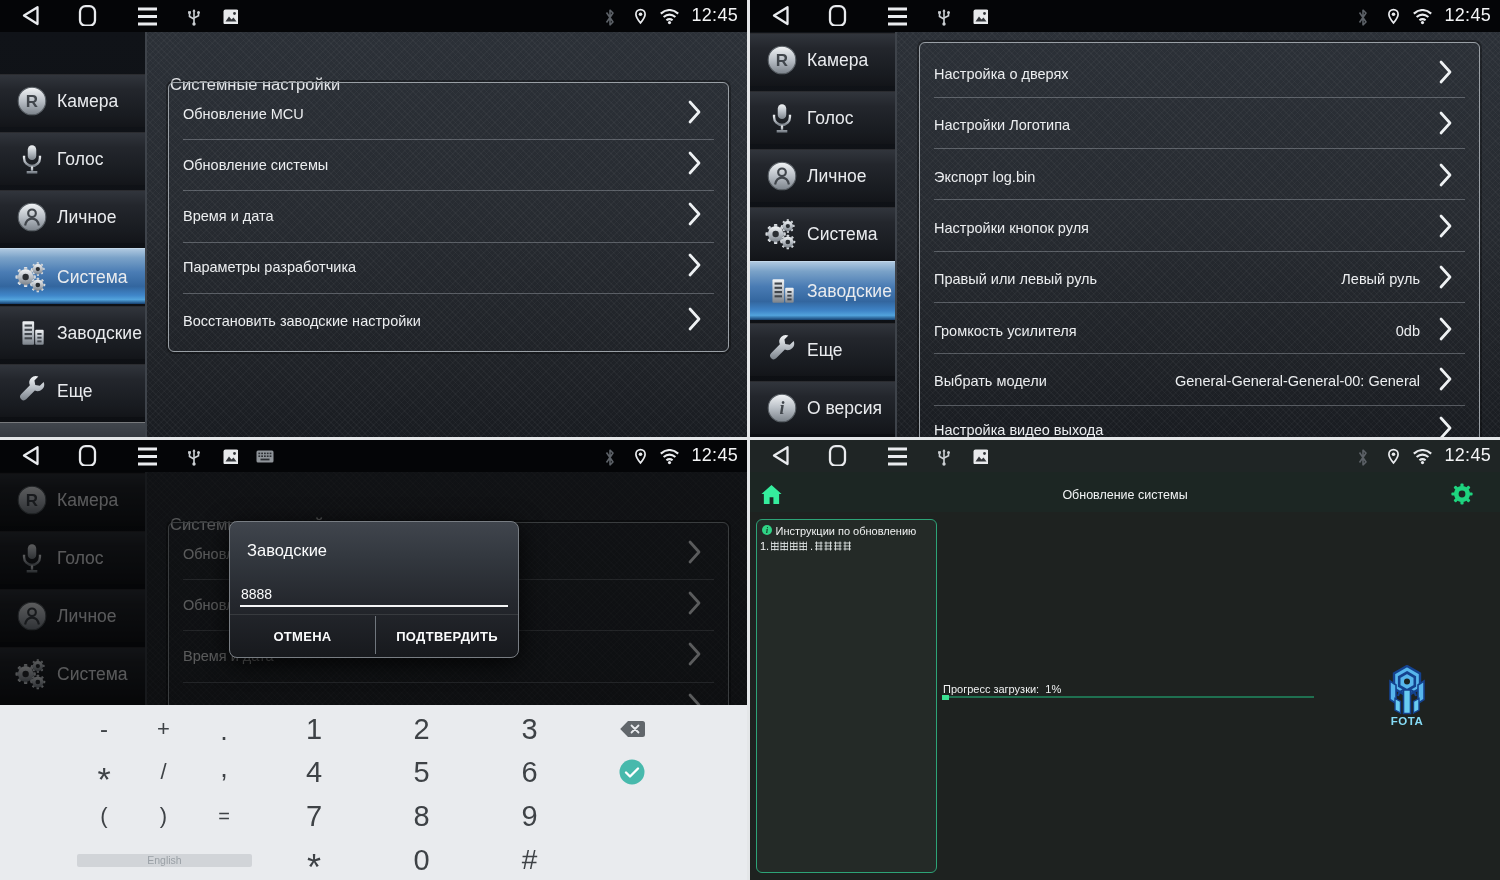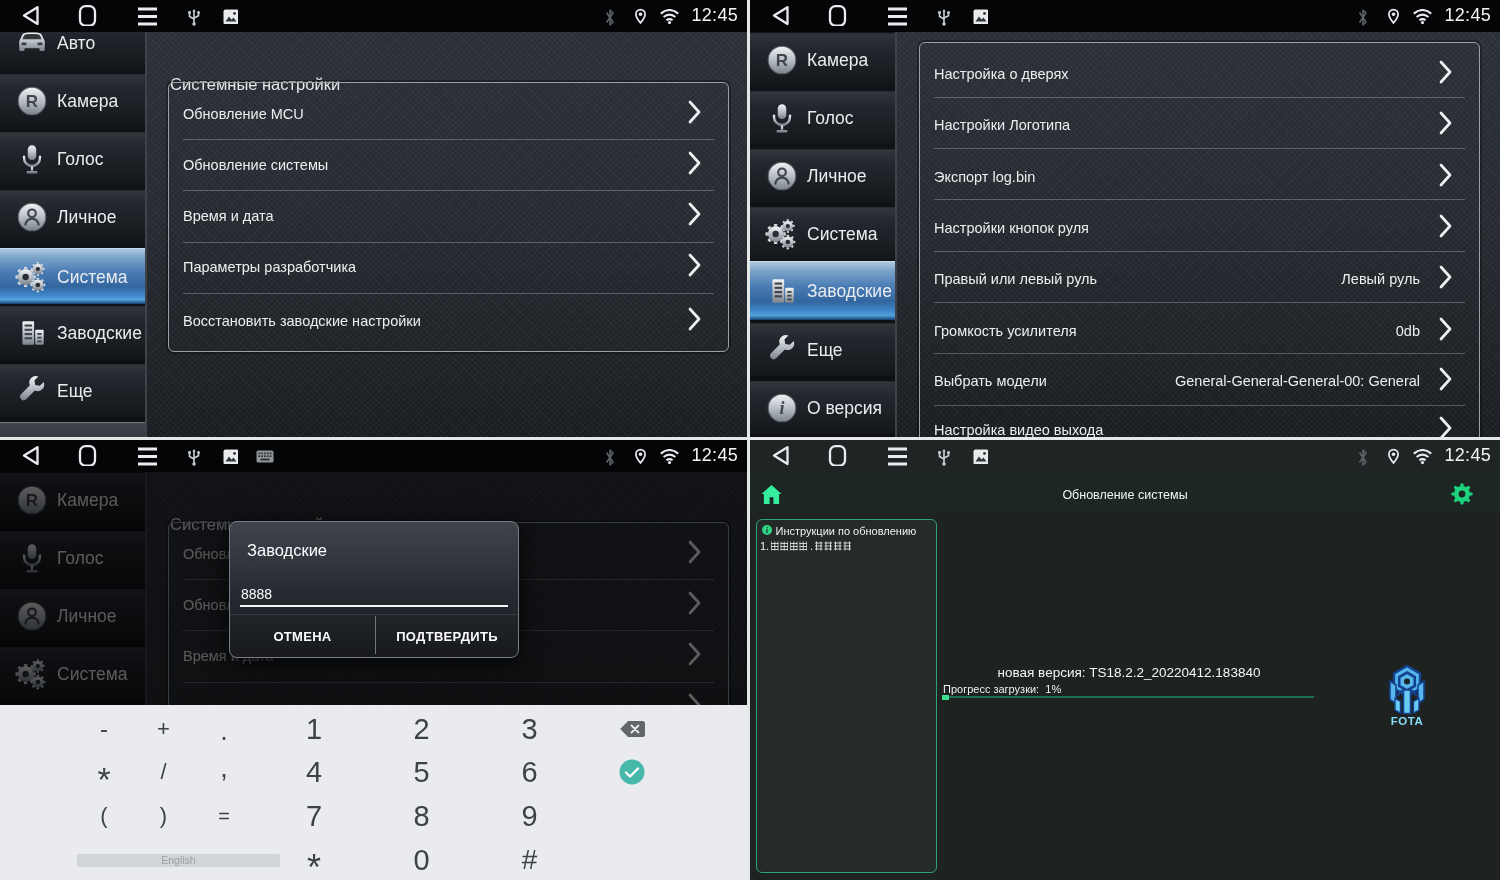--- a/index.html
+++ b/index.html
@@ -71,36 +71,20 @@
         </svg>
         <svg style="left:660px;top:9px" width="19" height="16" viewBox="0 0 19 16">
           <path d="M0.8 4.6 C3.5 2.2 6.6 1 9.5 1 C12.4 1 15.5 2.2 18.2 4.6" fill="none" stroke="#e9ebee" stroke-width="2.1"></path>
           <path d="M3.6 8.0 C5.5 6.4 7.5 5.6 9.5 5.6 C11.5 5.6 13.5 6.4 15.4 8.0" fill="none" stroke="#e9ebee" stroke-width="2.1"></path>
           <path d="M6.4 11.3 C7.4 10.5 8.4 10.1 9.5 10.1 C10.6 10.1 11.6 10.5 12.6 11.3" fill="none" stroke="#e9ebee" stroke-width="2.1"></path>
           <circle cx="9.5" cy="13.6" r="1.6" fill="#e9ebee"></circle>
         </svg>
         <div class="time" style="left:684px;width:54px;text-align:right;">12:45</div>
       </div>
       <div class="side">
-        <div class="sitem" style="top:-16px;">
-          <svg class="sic" width="34" height="34" viewBox="0 0 32 32">
-            <defs>
-              <linearGradient id="ga1" x1="0" y1="0" x2="0" y2="1">
-                <stop offset="0" stop-color="#f2f4f6"></stop>
-                <stop offset="0.5" stop-color="#b9bfc6"></stop>
-                <stop offset="1" stop-color="#7c838b"></stop>
-              </linearGradient>
-            </defs>
-            <path d="M4 14 L7 8 C8 6.5 10 6 16 6 C22 6 24 6.5 25 8 L28 14 L28 22 Q28 23.5 26.5 23.5 L24.5 23.5 Q23 23.5 23 22 L23 21 L9 21 L9 22 Q9 23.5 7.5 23.5 L5.5 23.5 Q4 23.5 4 22 Z" fill="url(#ga1)"></path>
-            <path d="M8.5 9 C9.5 7.8 11 7.5 16 7.5 C21 7.5 22.5 7.8 23.5 9 L25 12.5 L7 12.5 Z" fill="#33373c"></path>
-            <rect x="6" y="15.5" width="5" height="2.6" rx="1.3" fill="#3a3e44"></rect>
-            <rect x="21" y="15.5" width="5" height="2.6" rx="1.3" fill="#3a3e44"></rect>
-          </svg>
-          <div class="slab">Авто</div>
-        </div>
         <div class="sitem" style="top:42px;">
           <svg class="sic" width="34" height="34" viewBox="0 0 32 32">
             <defs>
               <linearGradient id="ga2" x1="0" y1="0" x2="0" y2="1">
                 <stop offset="0" stop-color="#f2f4f6"></stop>
                 <stop offset="0.5" stop-color="#b9bfc6"></stop>
                 <stop offset="1" stop-color="#7c838b"></stop>
               </linearGradient>
             </defs>
             <circle cx="16" cy="16" r="13" fill="url(#ga2)"></circle>
@@ -684,21 +668,21 @@
         <svg style="position:absolute;left:618.5px;top:54px" width="26" height="26" viewBox="0 0 26 26">
           <circle cx="13" cy="13" r="12.5" fill="#47b9ac"></circle>
           <path d="M7 13.5 l4 4 L19 9.5" fill="none" stroke="#fff" stroke-width="2.4" stroke-linecap="round" stroke-linejoin="round"></path>
         </svg>
         <div class="key" style="left:104px;top:111px;font-size:22px;">(</div>
         <div class="key" style="left:163.5px;top:111px;font-size:22px;">)</div>
         <div class="key" style="left:224px;top:111px;font-size:20px;">=</div>
         <div class="key" style="left:314px;top:111px;font-size:29px;">7</div>
         <div class="key" style="left:421.5px;top:111px;font-size:29px;">8</div>
         <div class="key" style="left:529.5px;top:111px;font-size:29px;">9</div>
-        <div style="position:absolute;left:77px;top:148.5px;width:203px;height:13px;background:#d1d4d8;border-radius:2px;text-align:center;font-size:10.5px;color:#9aa0a6;line-height:13px;">English</div>
+        <div style="position:absolute;left:77px;top:148.5px;width:175px;height:13px;background:#d1d4d8;border-radius:2px;text-align:center;font-size:10.5px;color:#9aa0a6;line-height:13px;">English</div>
         <div class="key" style="left:314px;top:163px;font-size:36px;">*</div>
         <div class="key" style="left:421.5px;top:155px;font-size:29px;">0</div>
         <div class="key" style="left:529.5px;top:155px;font-size:28px;">#</div>
       </div>
     </div>
 <div class="q" id="q4">
       <div class="sb" style="background:#1f2525">
         <svg style="left:21px;top:5px" width="20" height="22" viewBox="0 0 20 22">
           <path d="M16.5 2.2 L3 10.6 L16.5 19 Z" fill="none" stroke="#e9ebee" stroke-width="2.3" stroke-linejoin="round"></path>
         </svg>
@@ -791,21 +775,20 @@
             <path d="M1 2 H8.5 M1 5 H8.5 M2.5 0.5 V9.5 M7 0.5 V9.5 M1 8 H8.5" stroke="#dfe3e3" stroke-width="0.9"></path>
           </g>
           <g transform="translate(19.0,0)">
             <path d="M1 2 H8.5 M1 5 H8.5 M2.5 0.5 V9.5 M7 0.5 V9.5 M1 8 H8.5" stroke="#dfe3e3" stroke-width="0.9"></path>
           </g>
           <g transform="translate(28.5,0)">
             <path d="M1 2 H8.5 M1 5 H8.5 M2.5 0.5 V9.5 M7 0.5 V9.5 M1 8 H8.5" stroke="#dfe3e3" stroke-width="0.9"></path>
           </g>
         </svg>
       </div>
-      <div style="position:absolute;left:193px;width:372px;top:225px;text-align:center;font-size:13.5px;color:#f5f6f7;z-index:5;">новая версия: TS18.2.2_20220412.183840</div>
       <div style="position:absolute;left:193px;top:242.5px;font-size:11px;color:#eff1f1;z-index:5;">Прогресс загрузки:&nbsp;&nbsp;1%</div>
       <div style="position:absolute;left:193px;top:256px;width:371px;height:2px;background:#1f7050;z-index:5;"></div>
       <div style="position:absolute;left:192px;top:254.5px;width:7px;height:5px;background:#3be092;z-index:6;"></div>
       <svg style="position:absolute;left:633px;top:225px;z-index:5;" width="48" height="62" viewBox="0 0 48 62">
 <path d="M24 1 L37 8.5 V23.5 L24 31 L11 23.5 V8.5 Z" fill="#57b6ec" stroke="#14428e" stroke-width="2.4"></path>
 <path d="M24 7.5 L31.8 12 V21 L24 25.5 L16.2 21 V12 Z" fill="none" stroke="#14428e" stroke-width="2.6"></path>
 <circle cx="24" cy="16.5" r="3" fill="#1c2220"></circle>
 <path d="M7 16 L13 20 V38.5 L7 34.5 Z" fill="#57b6ec" stroke="#14428e" stroke-width="1.6"></path>
 <path d="M41 16 L35 20 V38.5 L41 34.5 Z" fill="#57b6ec" stroke="#14428e" stroke-width="1.6"></path>
 <path d="M20.5 25 V48.5 H27.5 V25 Z" fill="#68ccf2" stroke="#14428e" stroke-width="1.6"></path>

